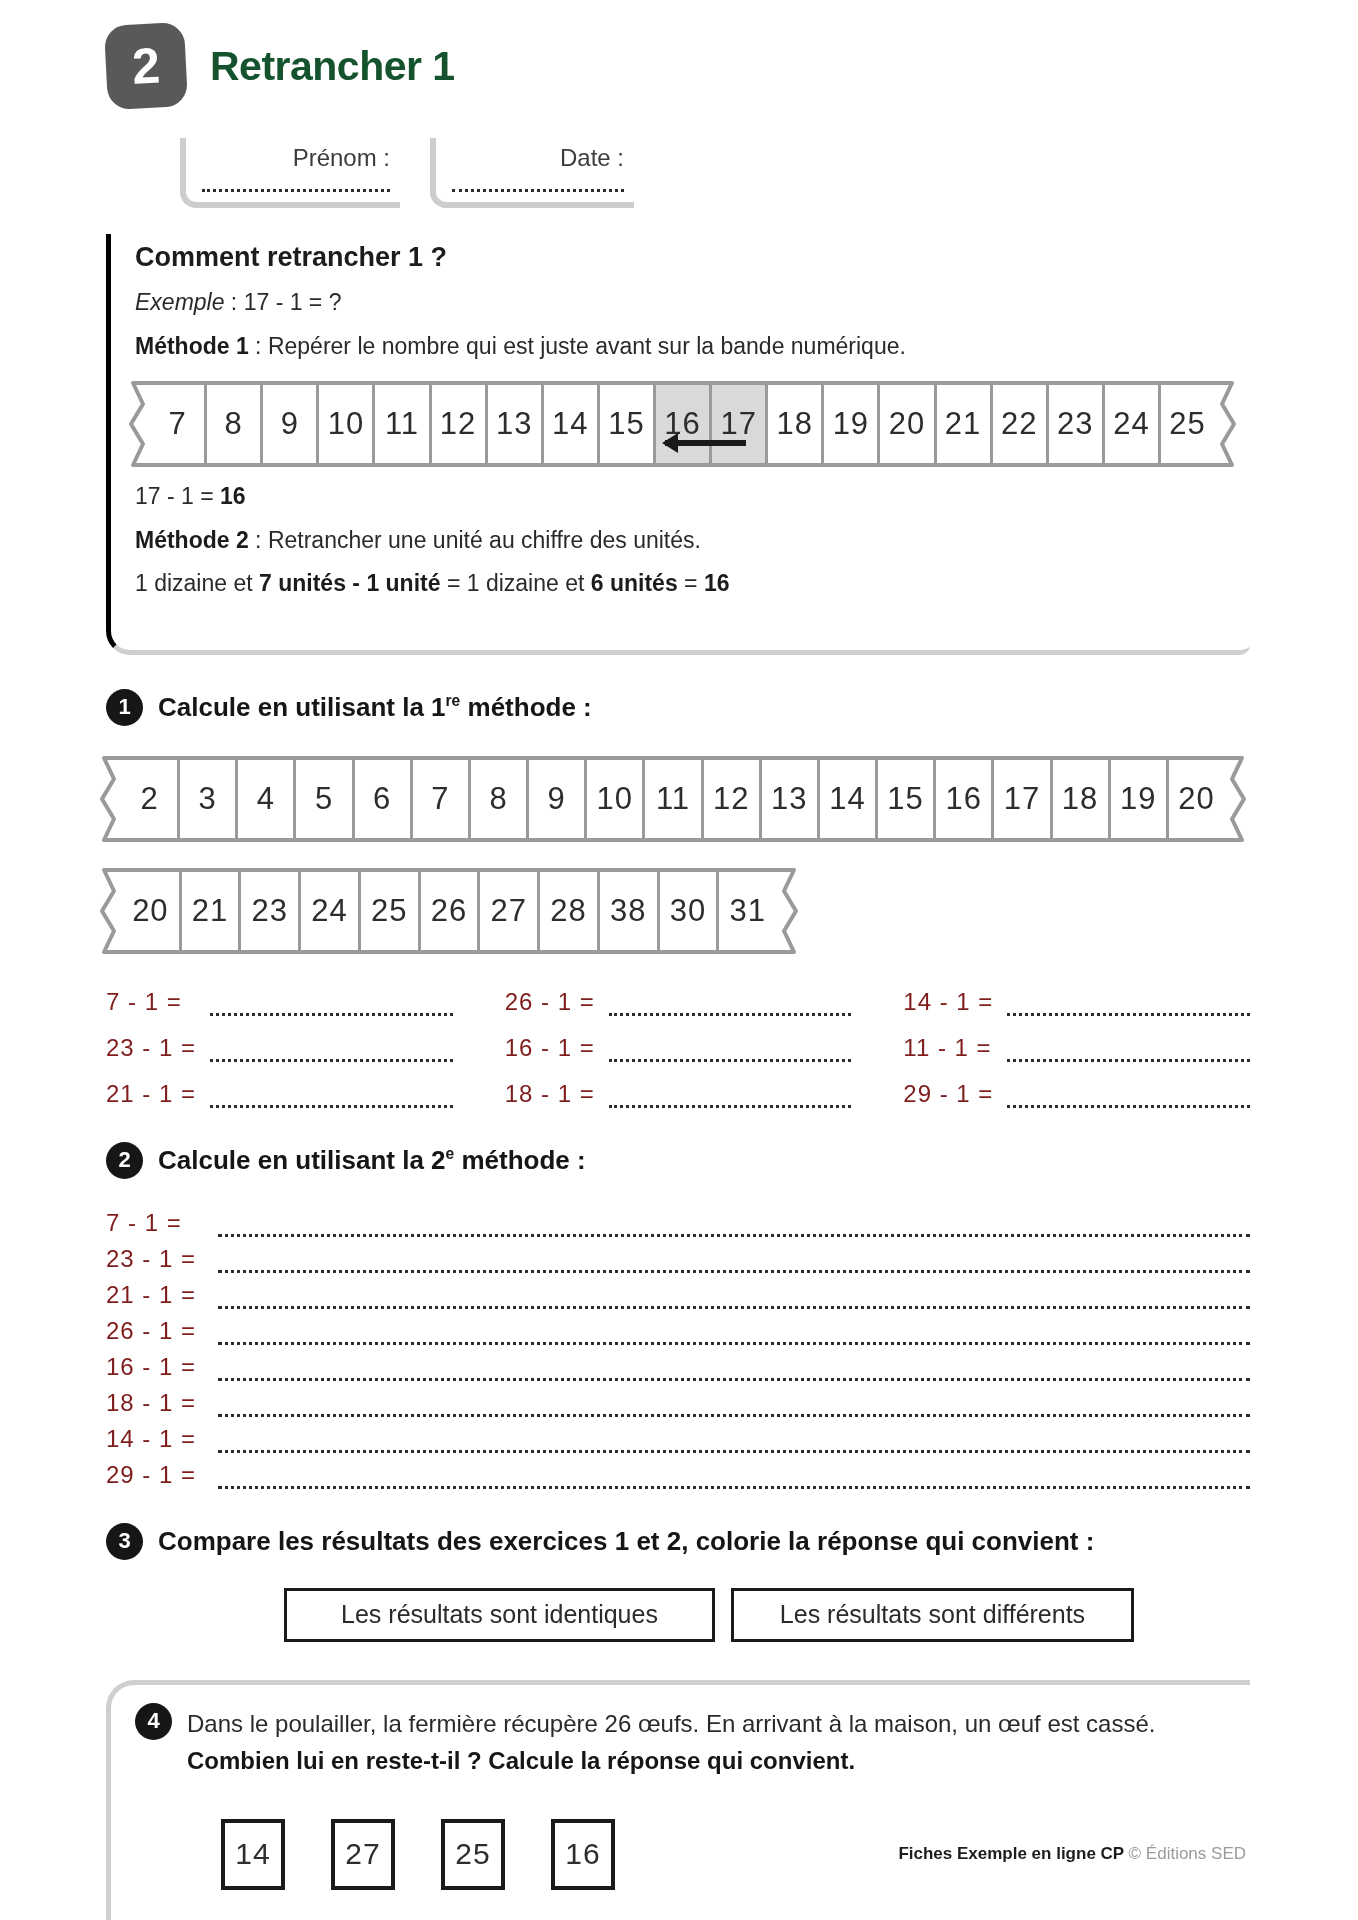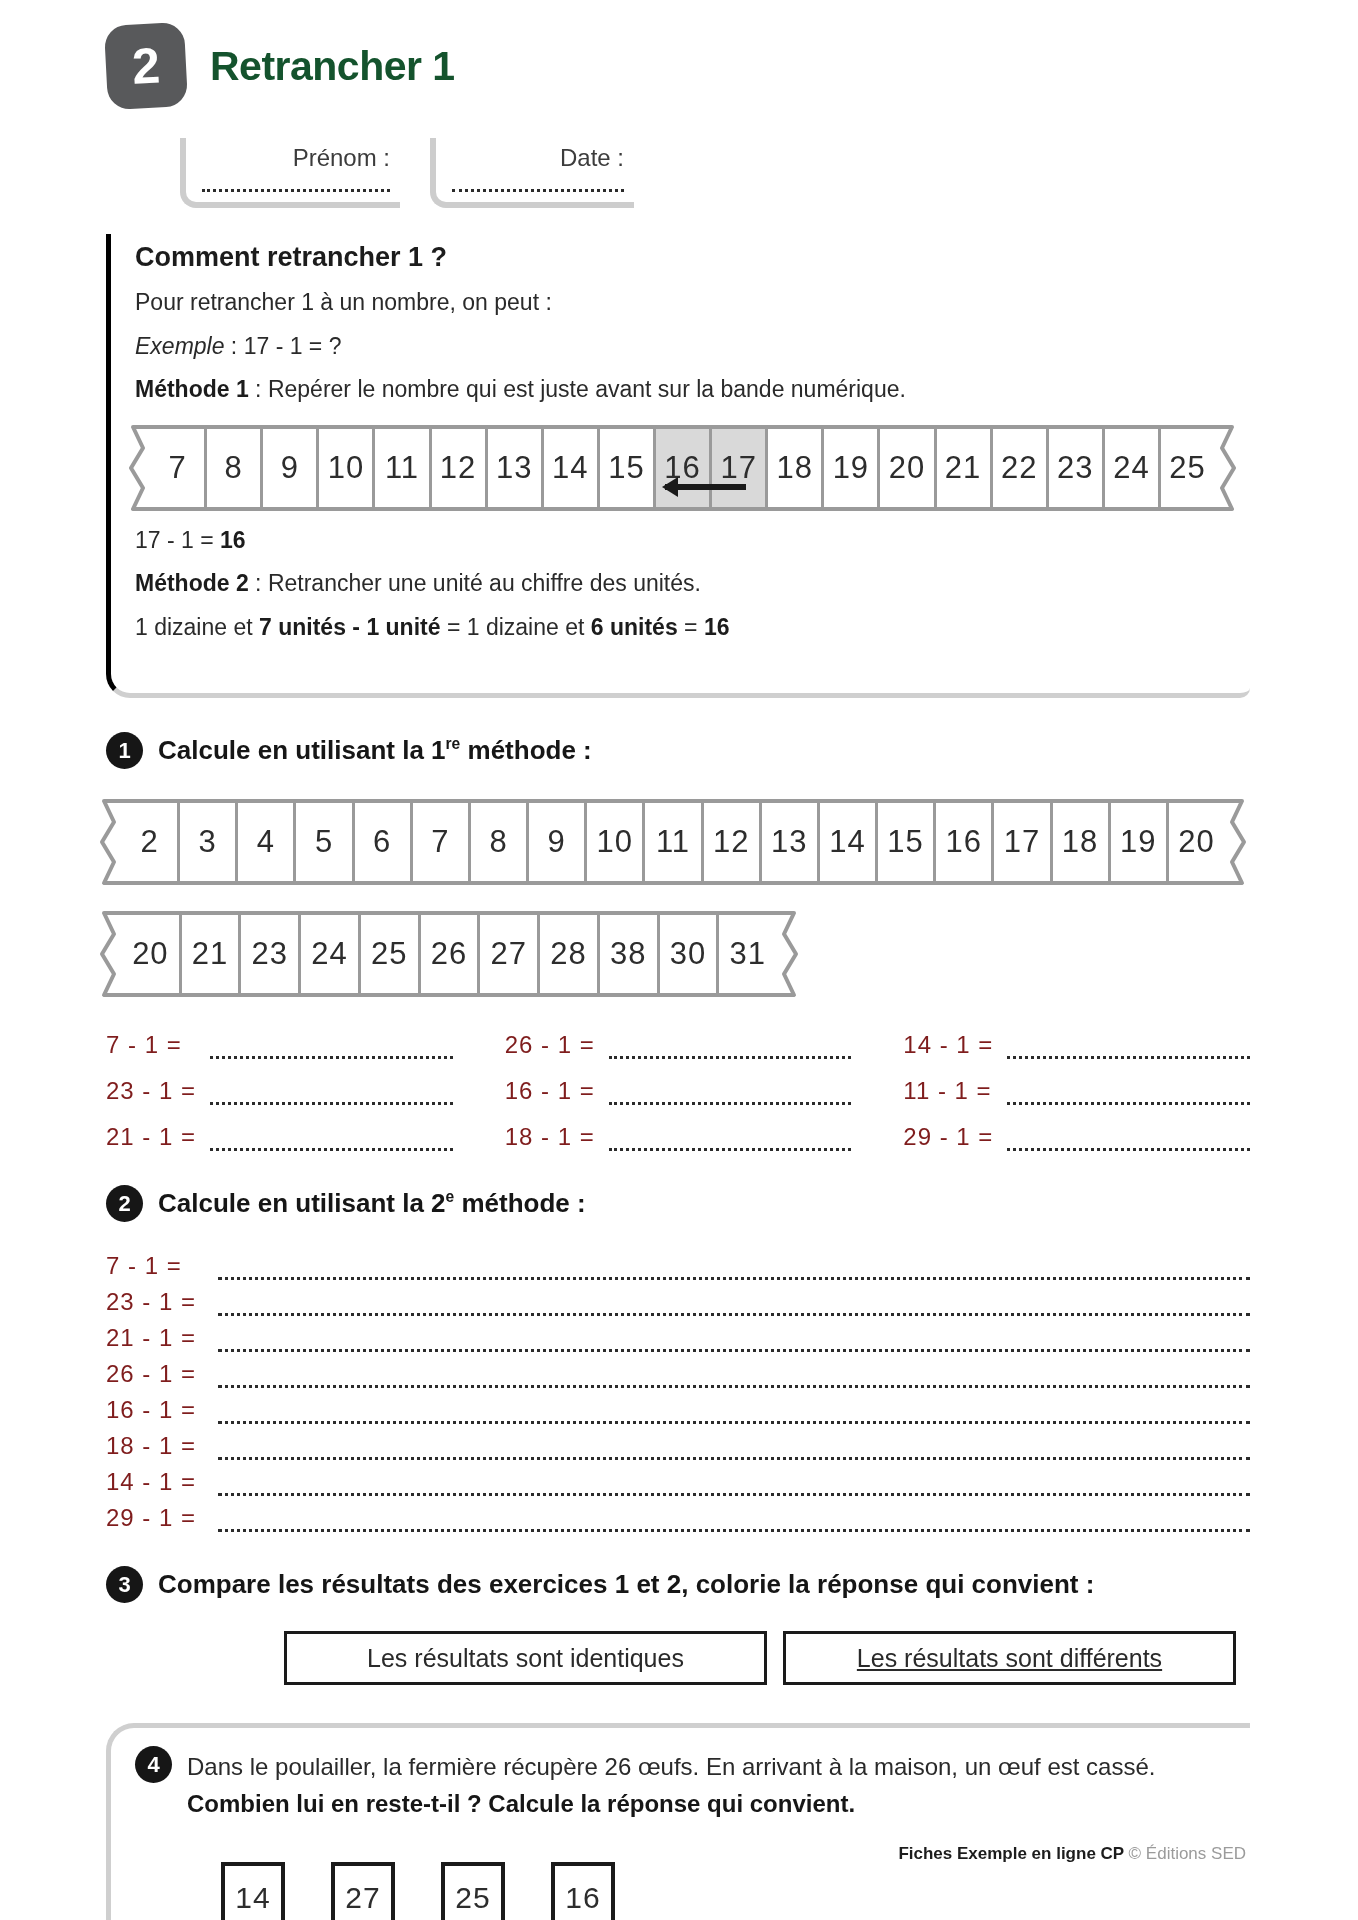--- a/index.html
+++ b/index.html
@@ -101,22 +101,22 @@
   .ex2-rows { margin-top: 22px; }
   .ex2-rows .eq-row { height: 36px; }
   .ex2-rows .eq-label { width: 112px; }
 
   .options { display: flex; gap: 16px; margin: 28px 0 0 178px; }
   .option-box {
     border: 3px solid #1a1a1a; height: 54px;
     display: flex; align-items: center; justify-content: center;
     font-size: 25px; color: #2a2a2a;
   }
-  .option-box:nth-child(1) { width: 483px; }
-  .option-box:nth-child(2) { width: 453px; text-decoration: underline; }
+  .option-box:nth-child(1) { width: 431px; }
+  .option-box:nth-child(2) { width: 403px; }
 
   .ex4-box {
     margin-top: 38px;
     border-top: 5px solid #cfcfcf;
     border-left: 5px solid #cfcfcf;
     border-top-left-radius: 28px;
     padding: 18px 0 10px 24px;
     min-height: 240px;
   }
   .ex4-row { display: flex; align-items: flex-start; gap: 15px; }
@@ -149,21 +149,20 @@
       <span class="blank blank--prenom"></span>
     </div>
     <div class="field">
       <span class="field-label">Date :</span>
       <span class="blank blank--date"></span>
     </div>
   </div>
 
   <section class="lesson">
     <h2>Comment retrancher 1 ?</h2>
-    <p>Pour retrancher 1 à un nombre, on peut :</p>
     <p><i>Exemple</i><span> : 17 - 1 = ?</span></p>
     <p><b>Méthode 1</b><span> : Repérer le nombre qui est juste avant sur la bande numérique.</span></p>
     <div class="band">
         <svg class="band-edge" viewBox="0 0 26 86" preserveAspectRatio="none">
           <path d="M26 2 H8 L18 23 L6 43 L18 63 L8 84 H26" fill="none" stroke="#9a9a9a" stroke-width="4" stroke-linejoin="round"></path>
         </svg>
         <div class="band-cells">
           <div class="band-cell">7</div>
           <div class="band-cell">8</div>
           <div class="band-cell">9</div>

